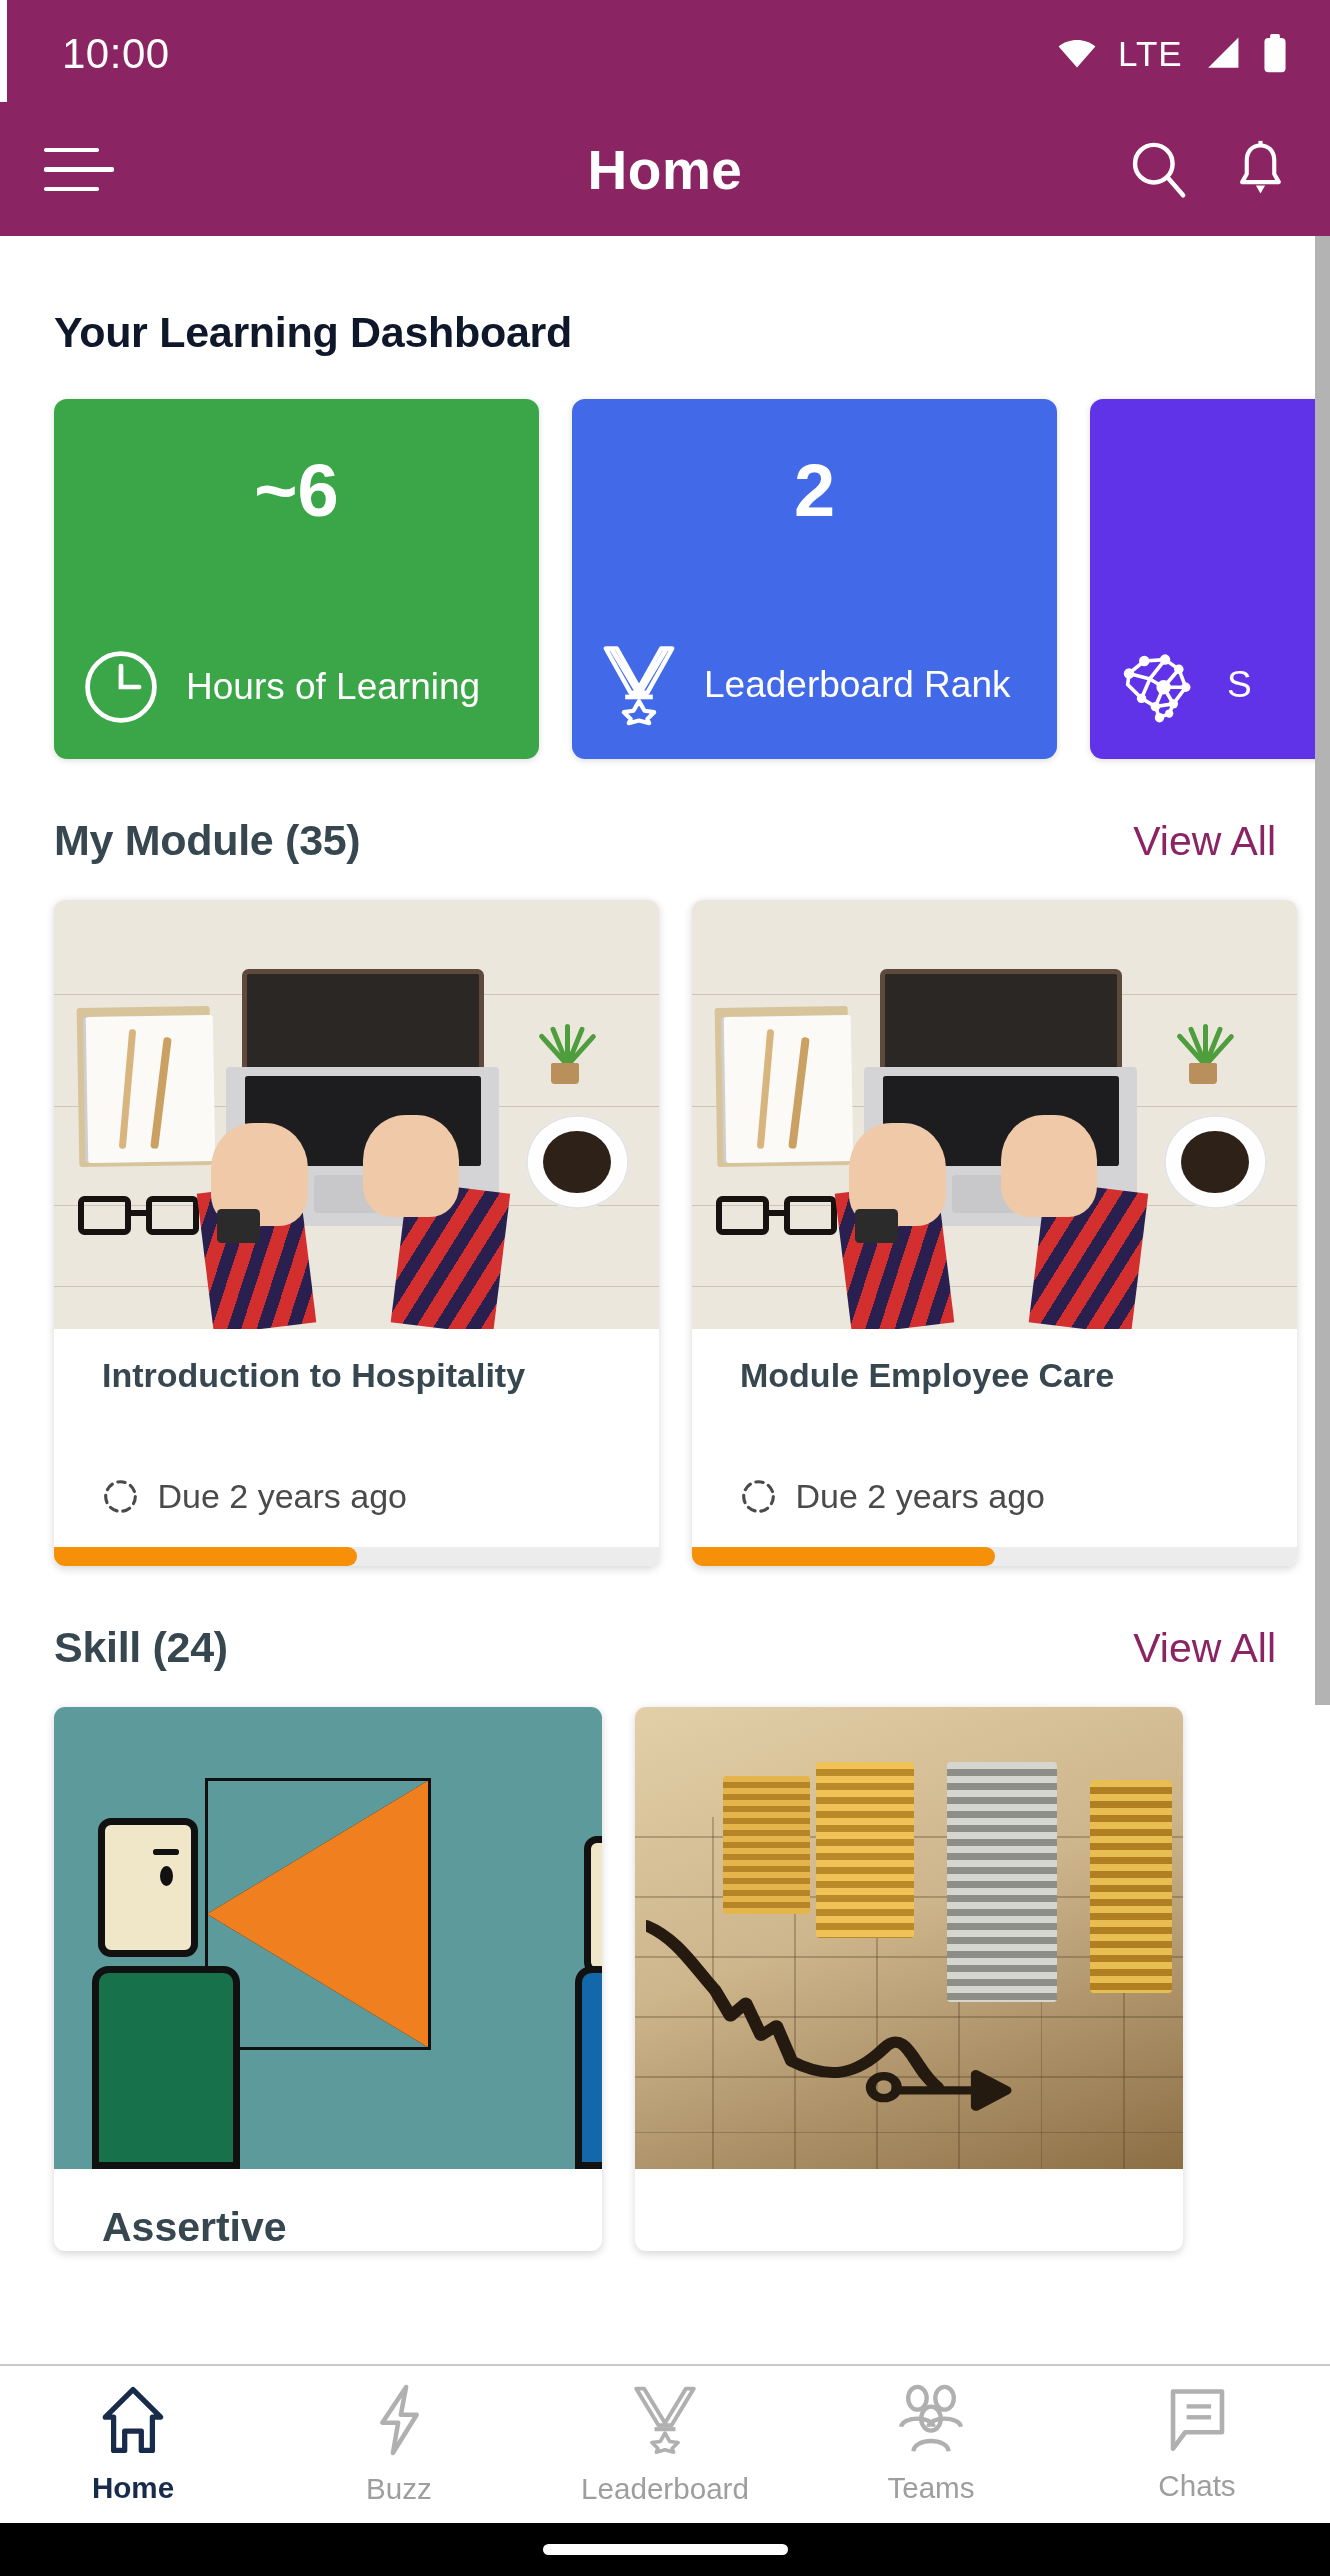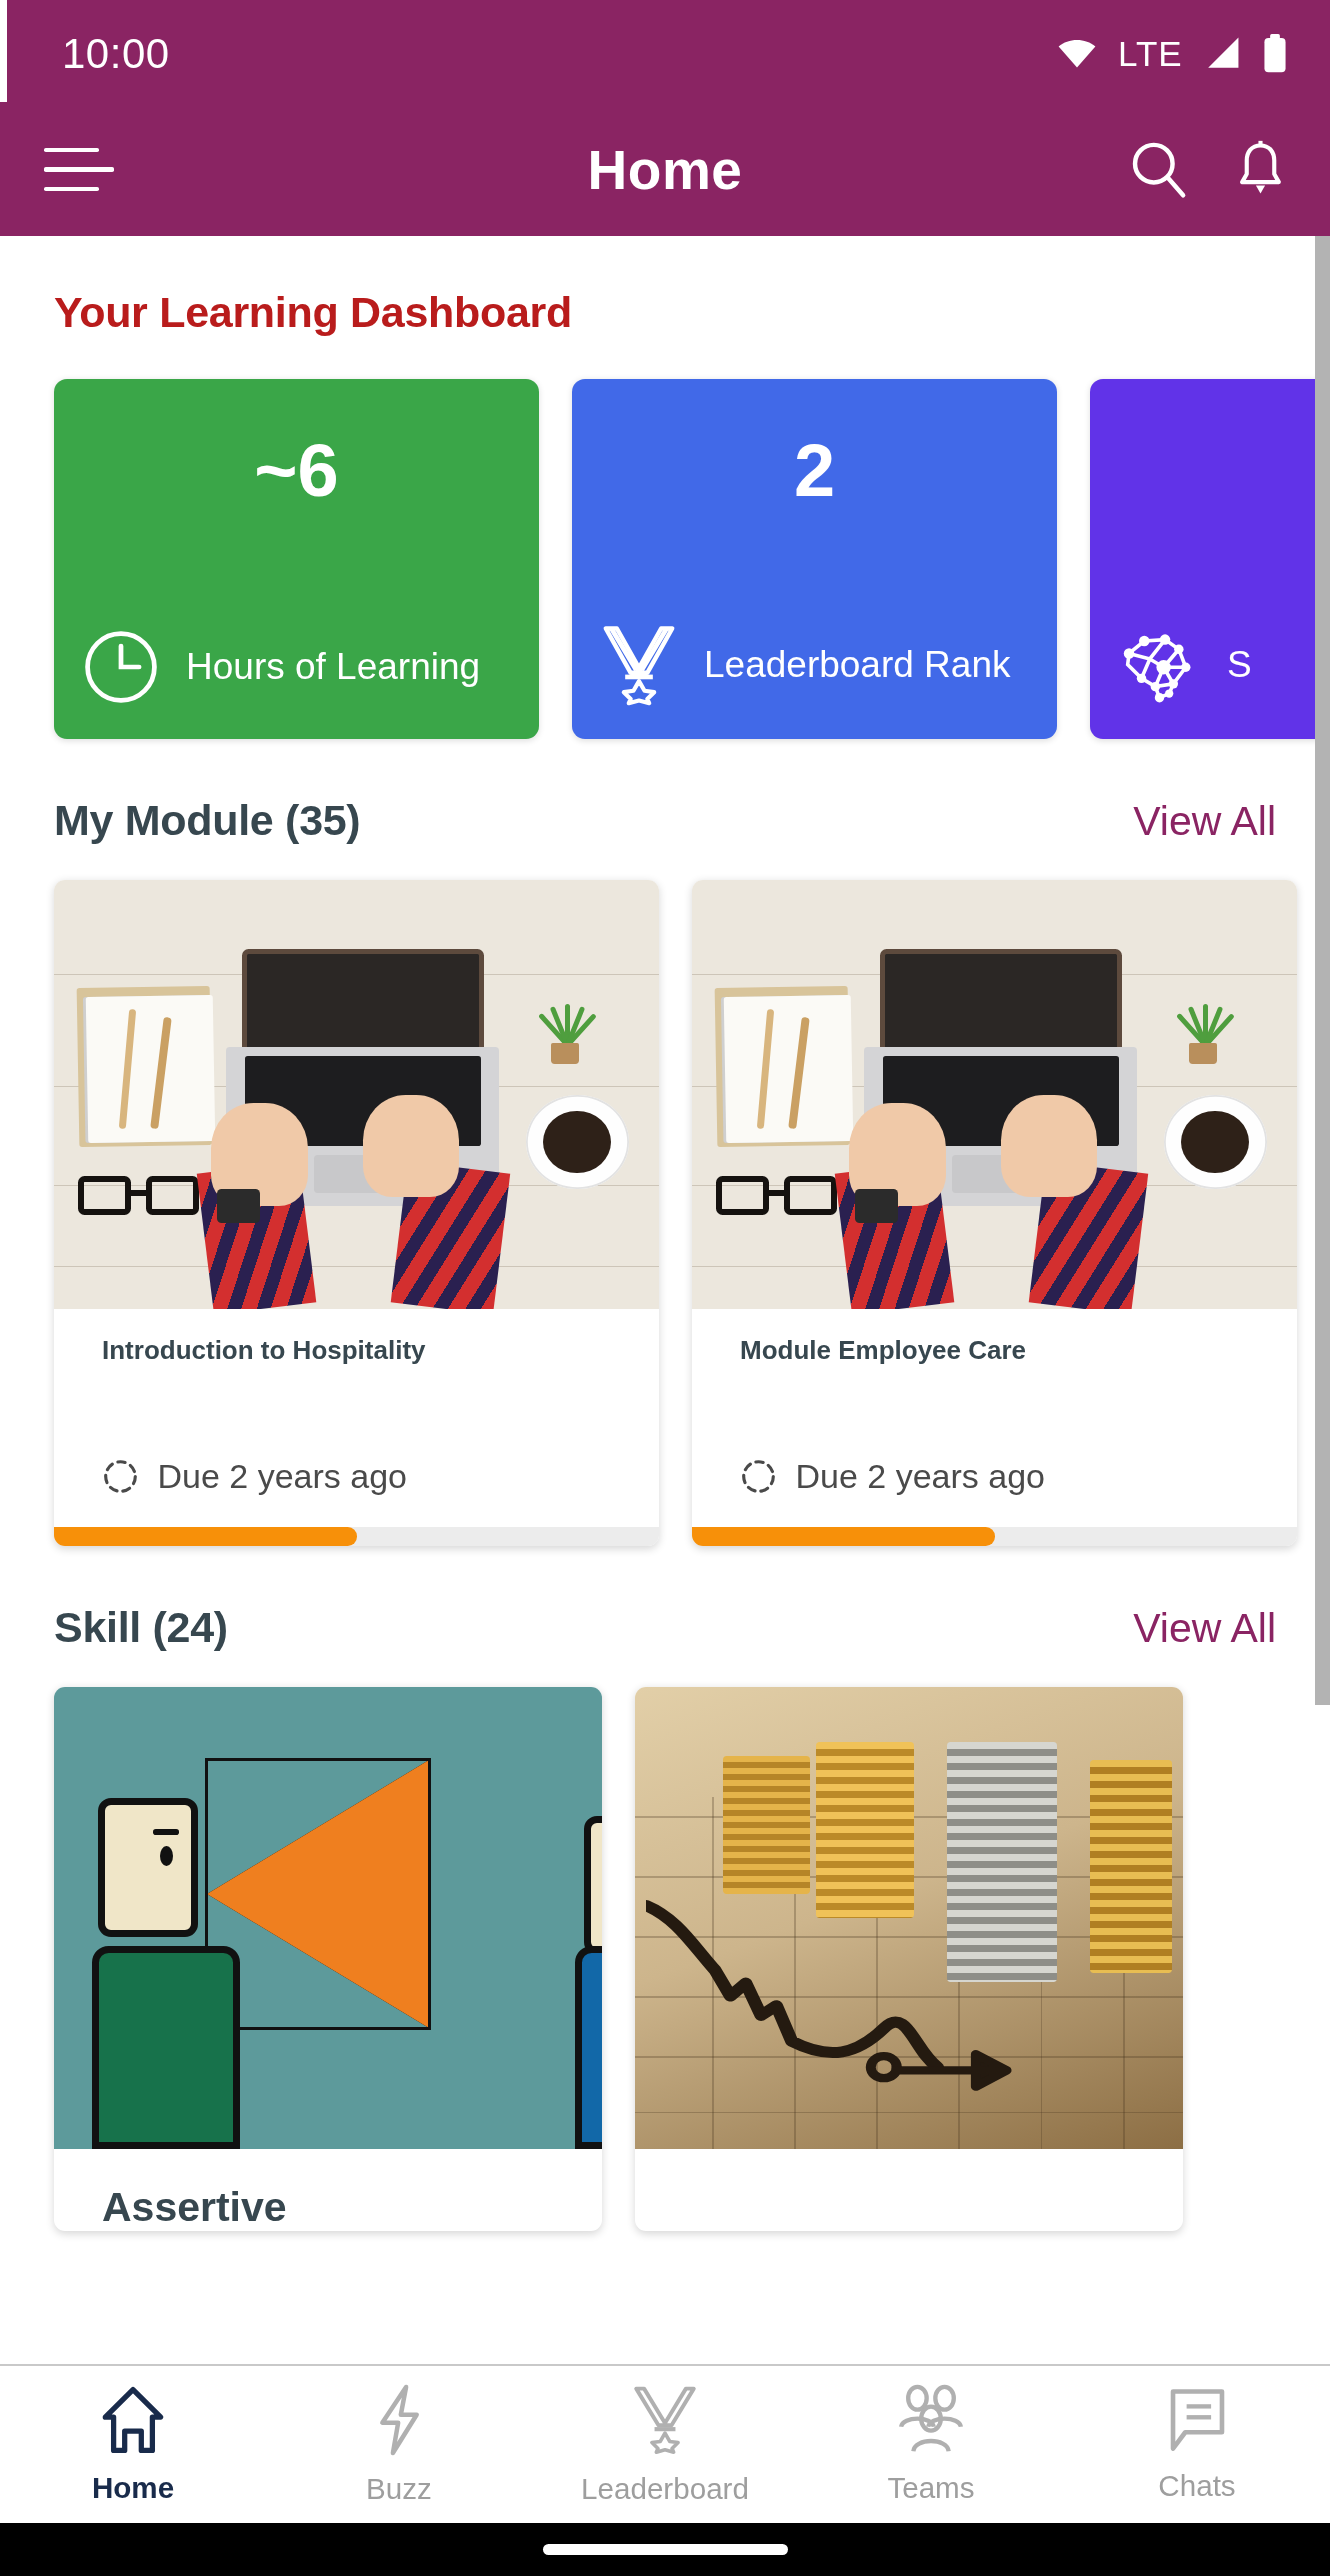--- a/index.html
+++ b/index.html
@@ -63,22 +63,22 @@
     background:#ffffff;
   }
   .scrollbar-thumb {
     position:absolute; right:0; top:0; width:14.8px; height:1469px;
     background:#b3b3b3;
   }
 
   .section-pad { padding:0 54px; }
 
   .dash-title {
-    font-size:43px; font-weight:700; color:#b91c1c;
-    margin-top:52px; letter-spacing:-0.3px;
+    font-size:43px; font-weight:700; color:#0f172a;
+    margin-top:72px; letter-spacing:-0.3px;
   }
 
   
   .stats-row {
     display:flex; gap:33px; margin-top:42px;
     padding-left:54px;
   }
   .stat-card {
     border-radius:13px;
     width:485px;
@@ -114,21 +114,21 @@
   
   .card-row { display:flex; gap:33px; margin-top:35px; padding-left:54px; }
   .mod-card {
     width:605px; flex:0 0 auto; background:#ffffff;
     border-radius:11px; overflow:hidden;
     box-shadow:0 2.8px 8.3px rgba(0,0,0,0.16);
   }
   .mod-thumb { height:429px; width:100%; position:relative; overflow:hidden; }
   .mod-body { padding:26px 48px 0; }
   .mod-title {
-    font-size:26px; font-weight:700; color:#37474f; line-height:1.2;
+    font-size:34px; font-weight:700; color:#37474f; line-height:1.2;
     min-height:100px;
   }
   .mod-due { display:flex; align-items:center; gap:18.5px; margin-top:22px; padding-bottom:31px; }
   .mod-due-text { font-size:34px; color:#4a4a4a; }
   .progress-track { height:18.5px; background:#ececec; width:100%; }
   .progress-fill { height:100%; background:#f79009; border-radius:0 9.2px 9.2px 0; }
 
   
   .skill-card {
     width:548px; flex:0 0 auto; background:#ffffff;

